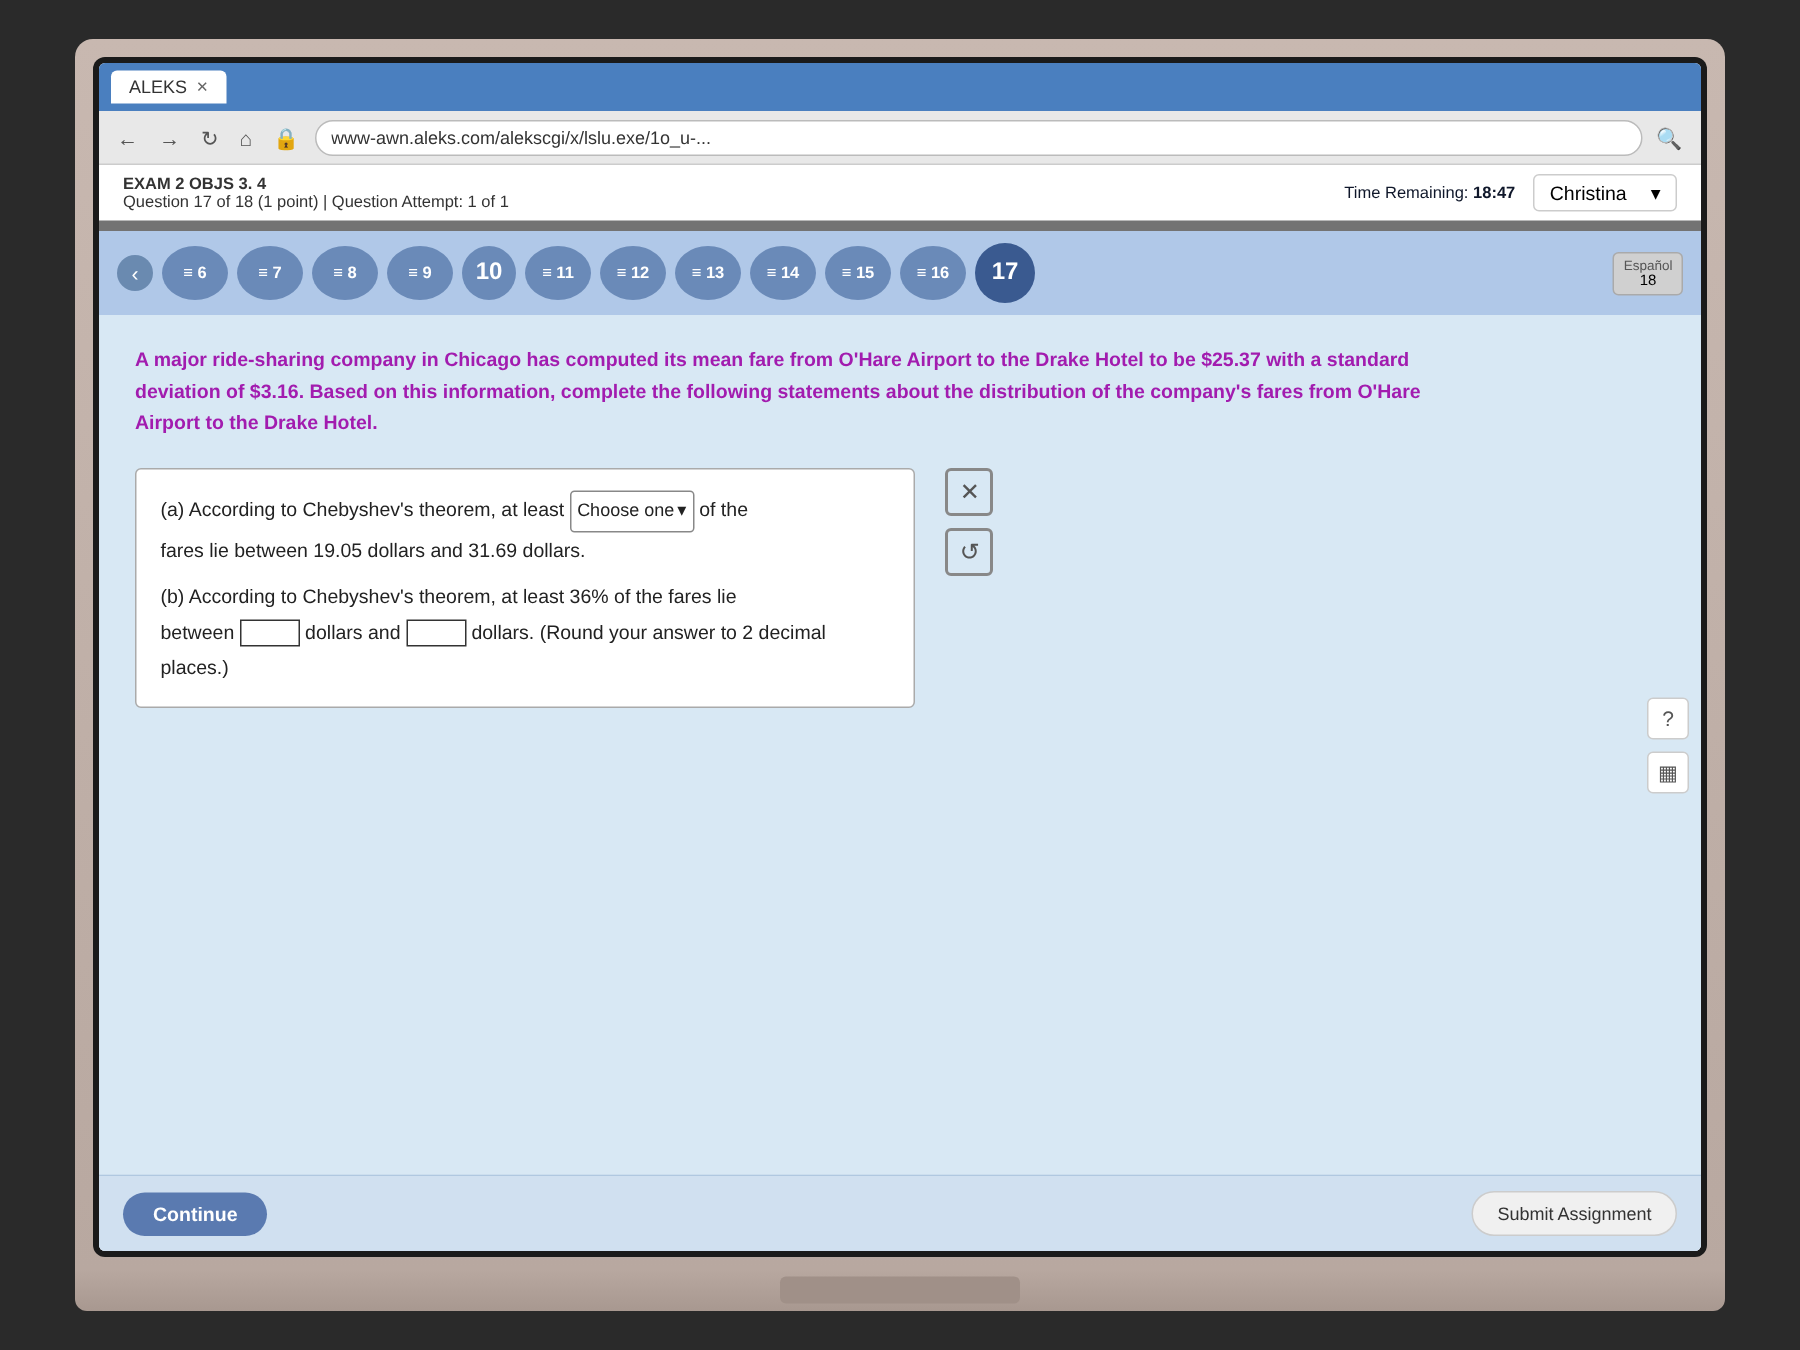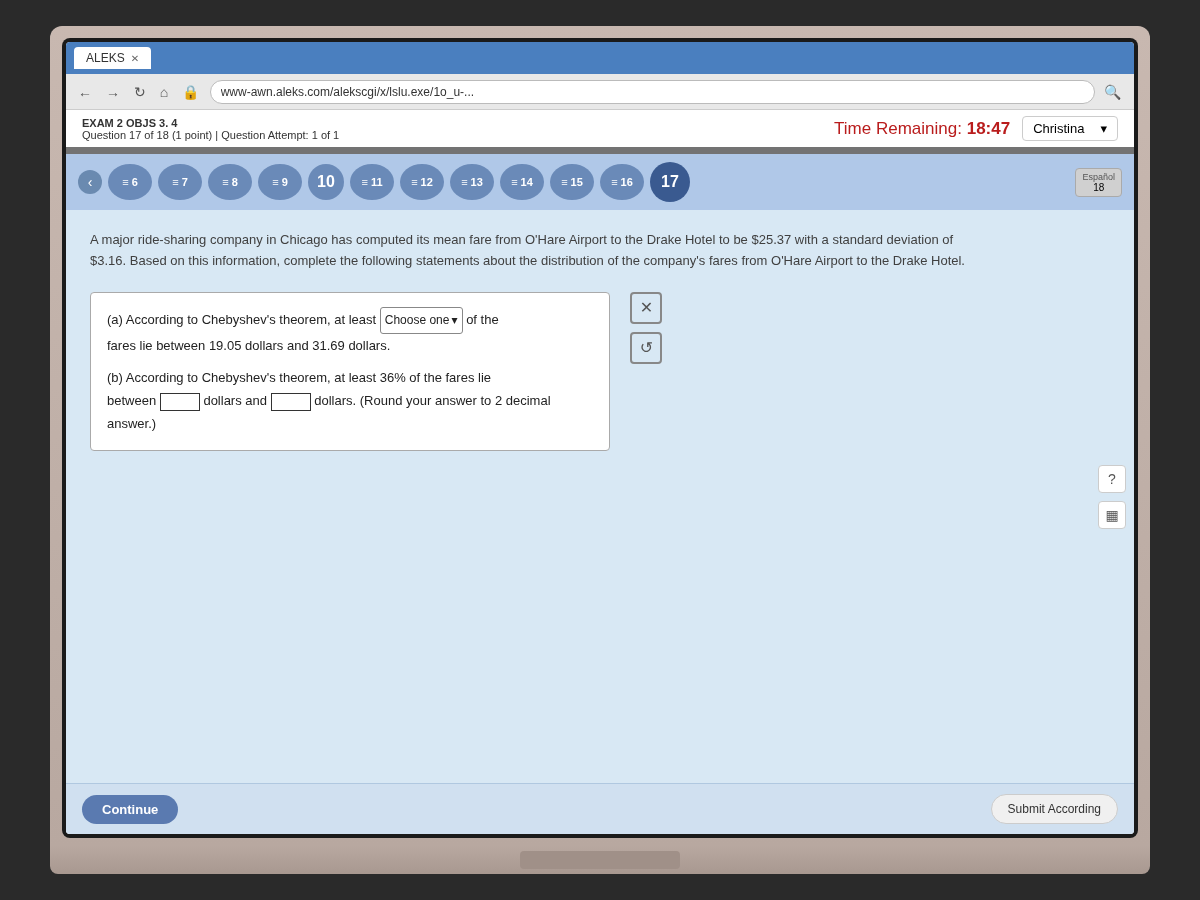--- a/index.html
+++ b/index.html
@@ -141,22 +141,22 @@
       color: #333;
     }
 
     .header-right {
       display: flex;
       align-items: center;
       gap: 12px;
     }
 
     .time-remaining {
-      font-size: 17px;
-      color: #b91c1c;
+      font-size: 11px;
+      color: #0f172a;
     }
 
     .time-value {
       font-weight: bold;
     }
 
     .user-dropdown {
       background: #fff;
       border: 1px solid #ccc;
       border-radius: 4px;
@@ -240,24 +240,25 @@
     .question-content {
       flex: 1;
       padding: 20px 24px;
       background: #d8e8f4;
       overflow-y: auto;
       position: relative;
     }
 
     .question-text {
       font-size: 13px;
-      color: #404040;
+      color: #a21caf;
       line-height: 1.6;
       margin-bottom: 20px;
       max-width: 900px;
+      font-weight: bold;
     }
 
     .answer-box {
       background: #fff;
       border: 1px solid #aaa;
       border-radius: 4px;
       padding: 14px 16px;
       display: inline-block;
       min-width: 520px;
       font-size: 13px;
@@ -475,21 +476,21 @@
             
             <div class="answer-part">
               <span>(b) According to Chebyshev's theorem, at least 36% of the fares lie</span>
               <br>
               <span>between</span>
               <span class="inline-input">&nbsp;</span>
               <span>dollars and</span>
               <span class="inline-input">&nbsp;</span>
               <span>dollars.  (Round your answer to 2 decimal</span>
               <br>
-              <span>answer.)</span>
+              <span>places.)</span>
             </div>
           </div>
 
           
           <div style="display: inline-flex; flex-direction: column; gap: 8px; vertical-align: top; margin-left: 16px; margin-top: 0;">
             <button class="x-btn">
               <span>✕</span>
             </button>
             <button class="redo-btn">
               <span>↺</span>
@@ -502,21 +503,21 @@
               <span>?</span>
             </button>
             <button class="tool-btn">
               <span>▦</span>
             </button>
           </div>
         </div>
 
         <div class="footer-bar">
           <button class="continue-btn">Continue</button>
-          <button class="submit-btn">Submit According</button>
+          <button class="submit-btn">Submit Assignment</button>
         </div>
 
       </div>
     </div>
   </div>
 </div>
 
 <div class="laptop-bottom">
   <div class="trackpad"></div>
 </div>

